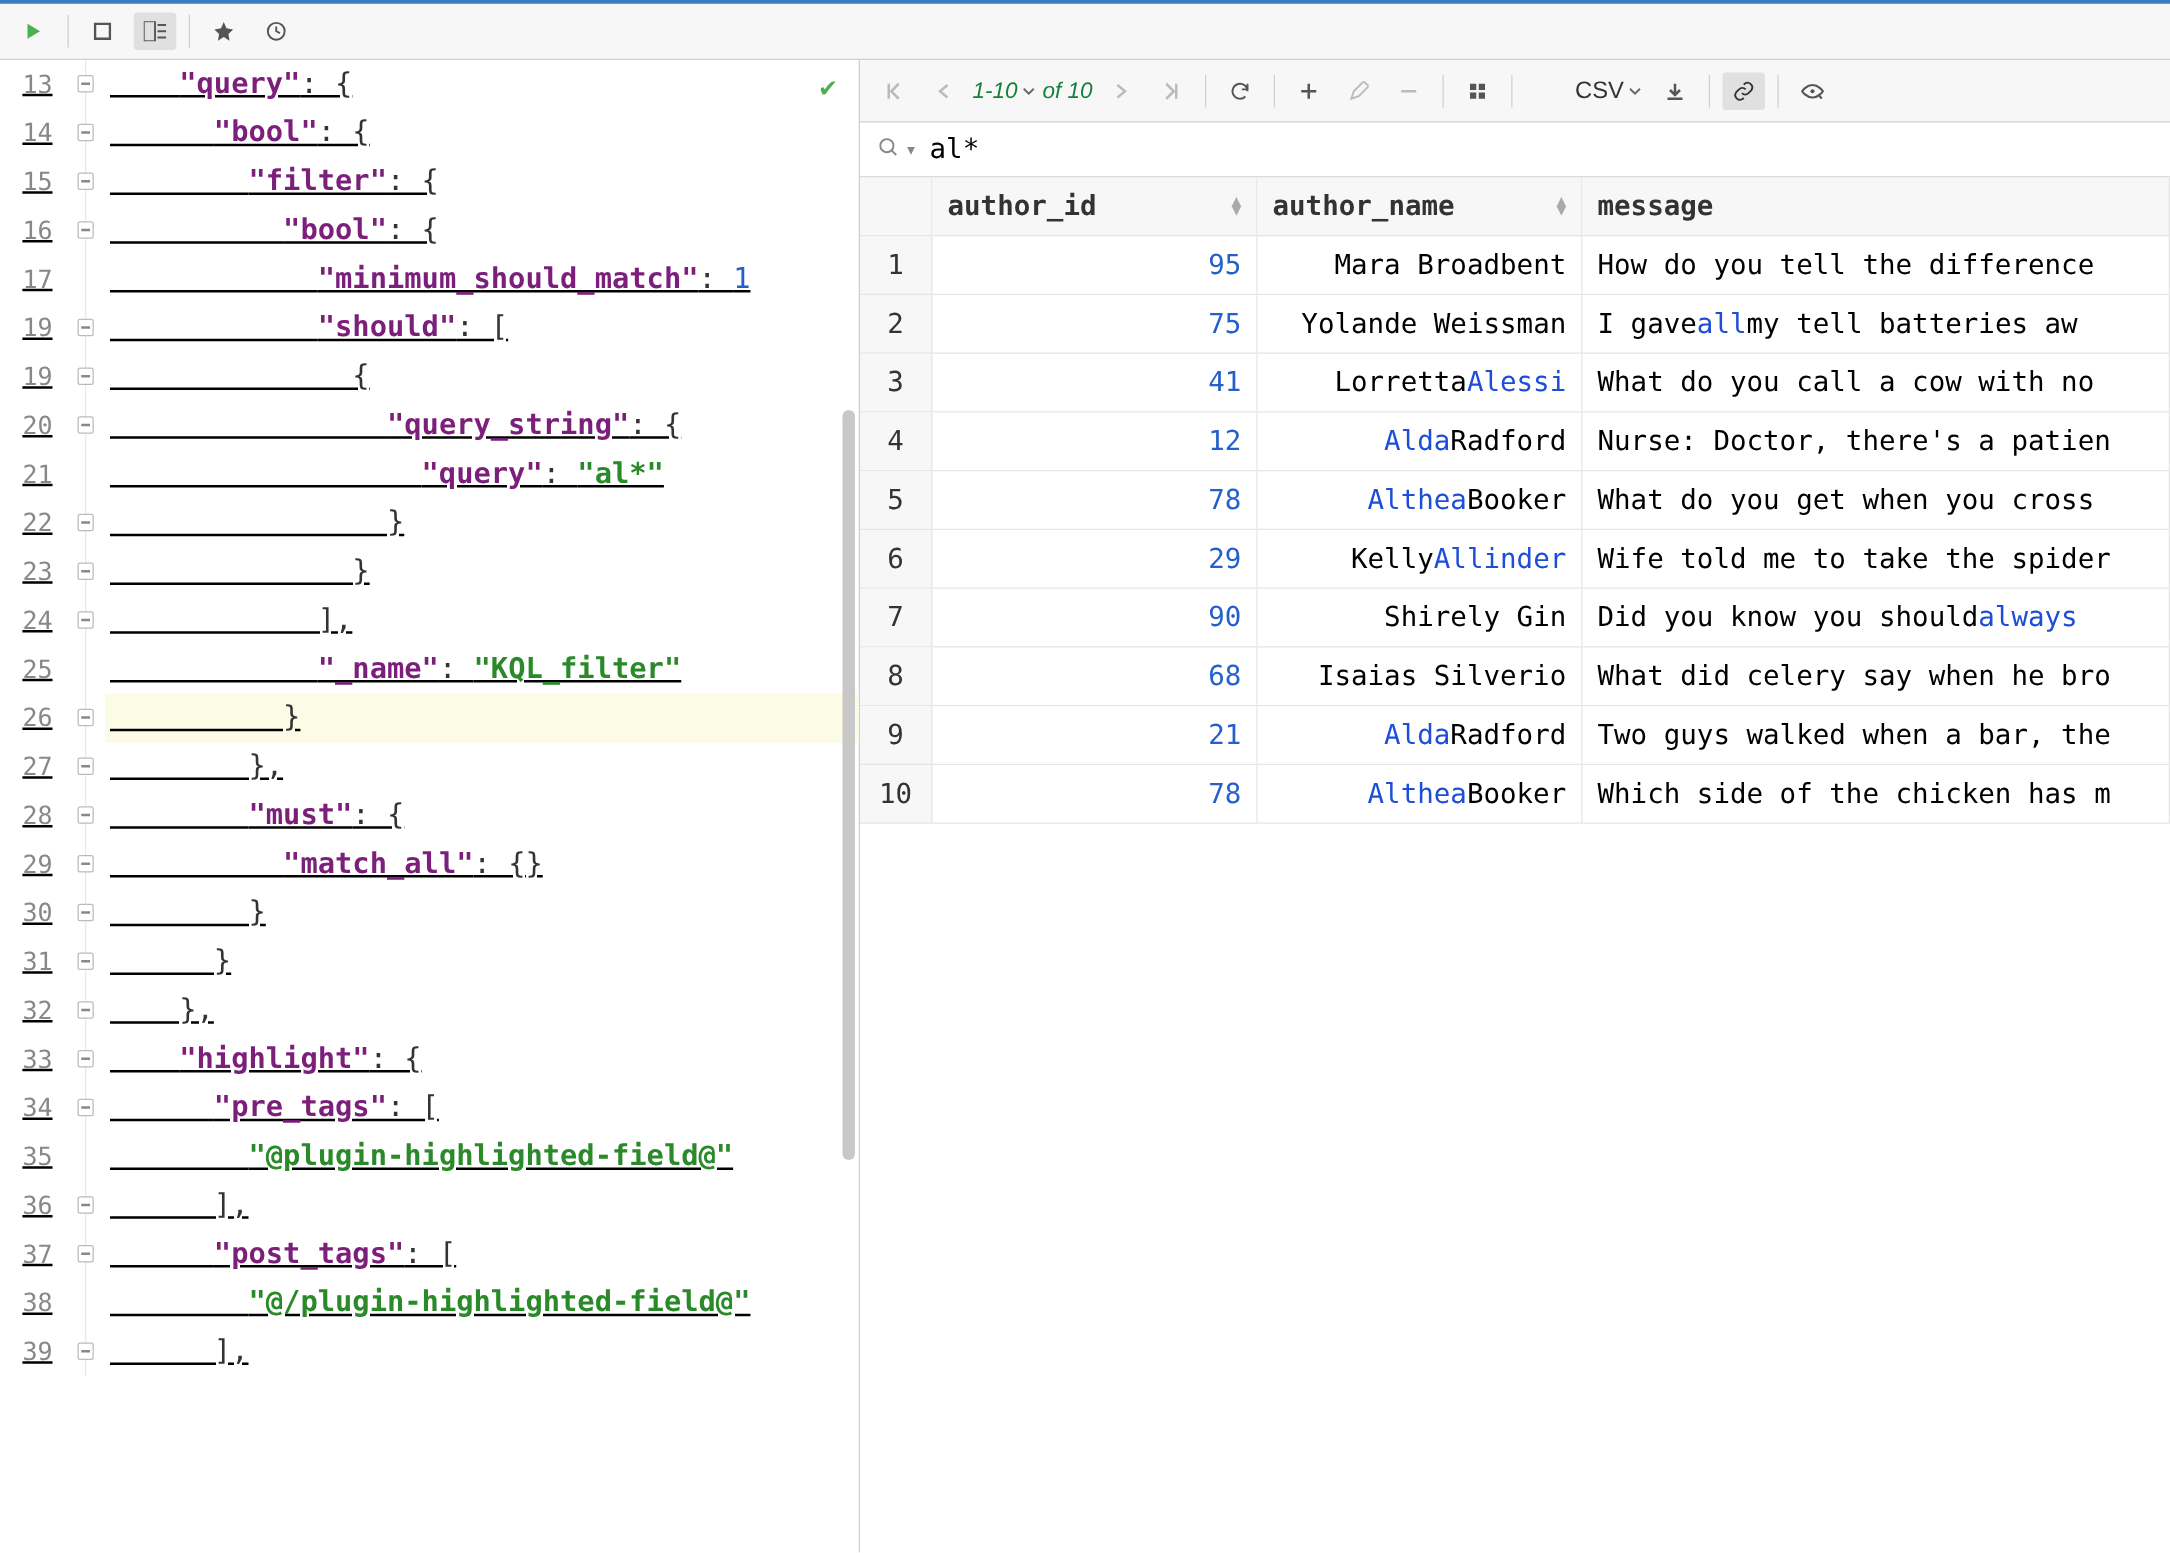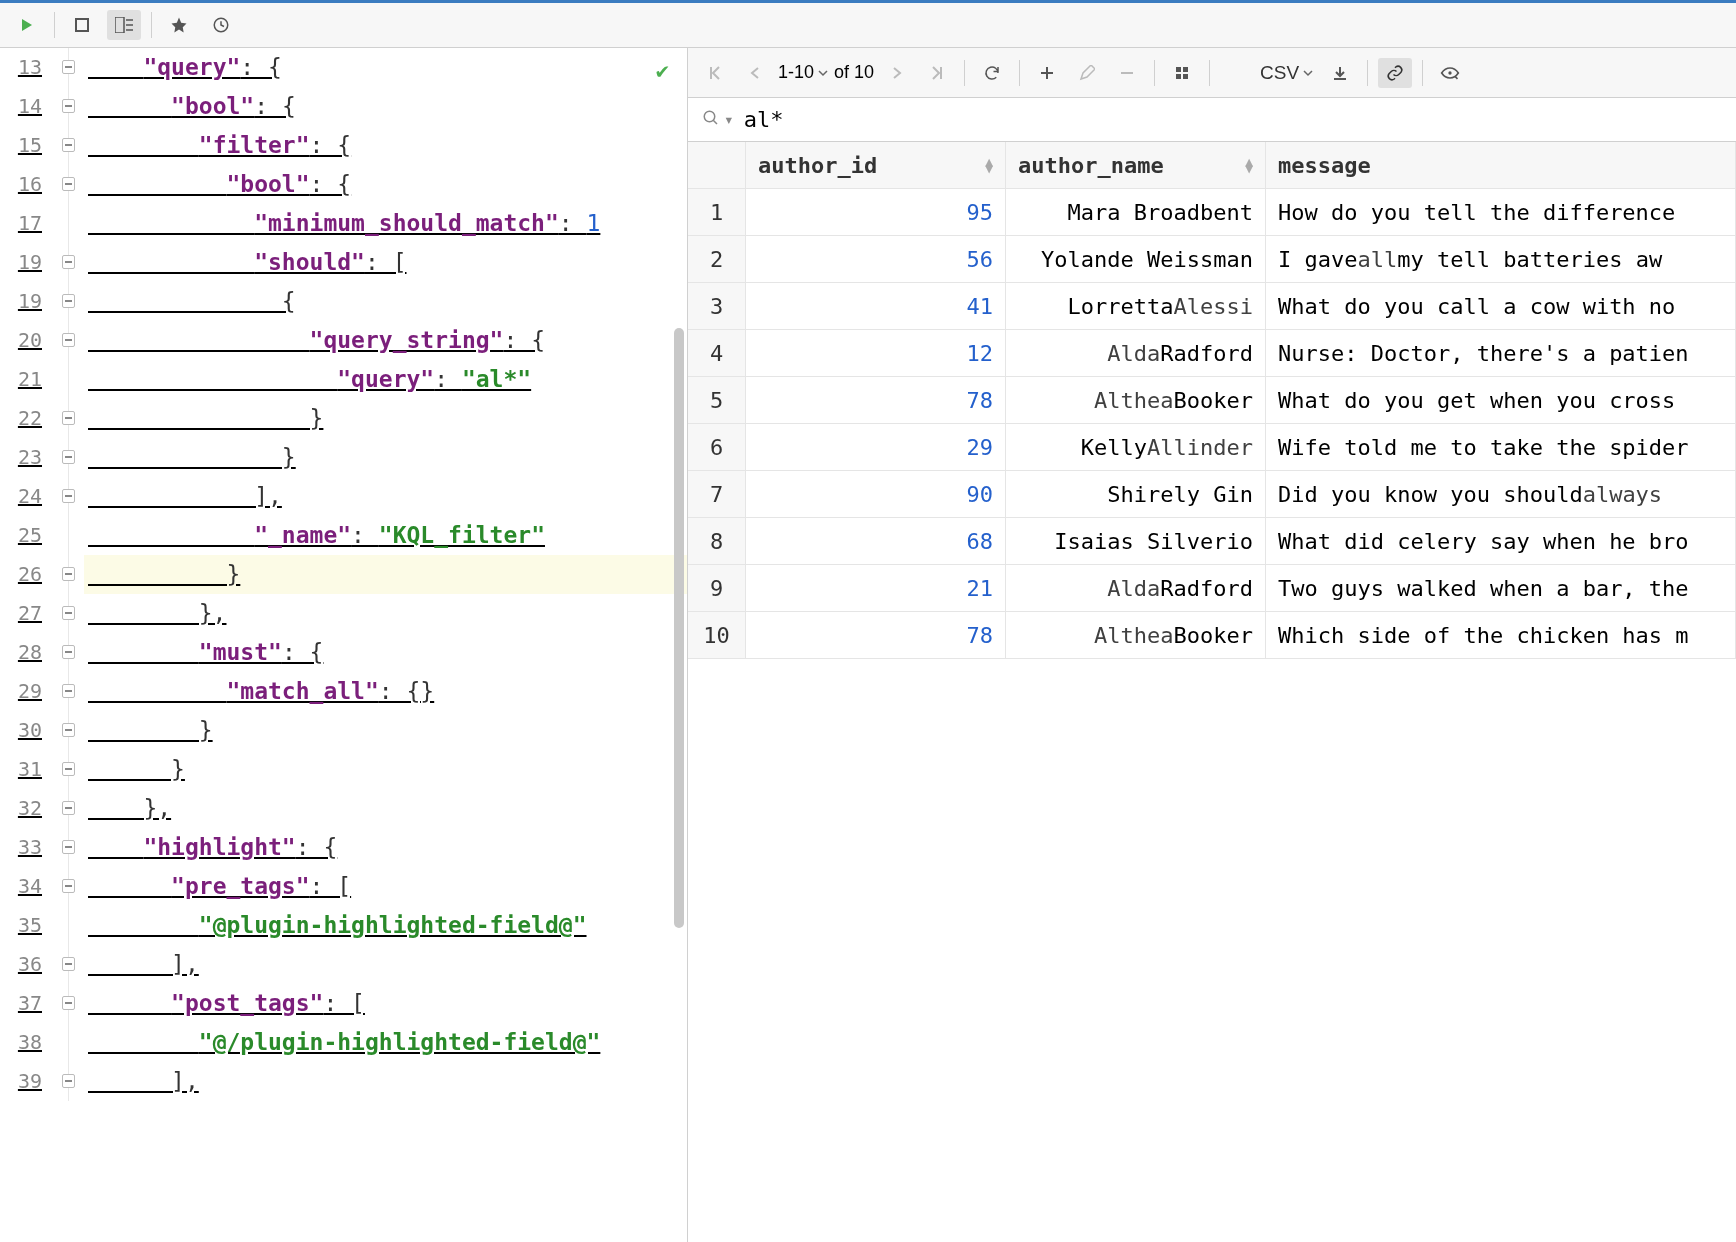--- a/index.html
+++ b/index.html
@@ -34,38 +34,38 @@
   .tok-str { color: #2a8a2a; font-weight: 600; }
   .editor-scroll { position: absolute; right: 3px; top: 280px; width: 10px; height: 600px; background: #c8c8c8; border-radius: 5px; }
   .check-ok { position: absolute; right: 18px; top: 10px; color: #4caf50; font-size: 22px; }
 
   
   .result-toolbar { height: 50px; border-bottom: 1px solid #d0d0d0; background: #f7f7f7; display: flex; align-items: center; padding: 0 10px; gap: 6px; }
   .rt-btn { width: 34px; height: 30px; display: flex; align-items: center; justify-content: center; color: #666; border-radius: 3px; }
   .rt-btn.disabled { color: #bbb; }
   .rt-btn.active { background: #e0e0e0; color: #333; }
   .rt-sep { width: 1px; height: 26px; background: #d0d0d0; margin: 0 4px; }
-  .page-range { display: flex; align-items: flex-start; gap: 6px; font-size: 18px; color: #000000; }
+  .page-range { display: flex; align-items: flex-start; gap: 6px; font-size: 18px; color: #15803d; font-style: italic; }
   .page-range .dd { display: inline-flex; align-items: center; gap: 4px; }
   .csv-btn { display: flex; align-items: center; gap: 4px; font-size: 19px; color: #333; padding: 0 4px; margin-left: 36px; }
 
   
   .search-row { height: 44px; border-bottom: 1px solid #d0d0d0; display: flex; align-items: center; padding: 0 14px; gap: 10px; }
   .search-row .icon { color: #888; }
   .search-row .val { font-size: 22px; }
 
   
   .tbl { display: grid; grid-template-columns: 58px 260px 260px minmax(0,1fr); font-size: 22px; }
   .th, .td { border-right: 1px solid #e5e5e5; border-bottom: 1px solid #e5e5e5; height: 47px; display: flex; align-items: center; padding: 0 12px; white-space: nowrap; overflow: hidden; }
   .th { background: #f7f7f7; font-weight: 700; color: #333; position: relative; }
   .th .sort { margin-left: auto; color: #aaa; font-size: 13px; line-height: 7px; display: flex; flex-direction: column; }
   .td.rownum { background: #f7f7f7; justify-content: center; color: #333; }
   .td.idcell { justify-content: flex-end; color: #2460cc; }
   .td.namecell { justify-content: flex-end; }
-  .hl2 { color: #404040; }
+  .hl2 { color: #1d4ed8; }
   .svg { display: block; }
 </style>
 </head>
 <body>
 
 <div class="top-toolbar">
   <div class="tb-btn">
     <svg class="svg" width="16" height="16" viewBox="0 0 16 16">
         <path d="M3 2 L13 8 L3 14 Z" fill="#4caf50"></path>
       </svg>
@@ -353,21 +353,21 @@
         </div>
         <div class="td rownum">1</div>
         <div class="td idcell">95</div>
         <div class="td namecell">
           <span>Mara Broadbent</span>
         </div>
         <div class="td">
           <span>How do you tell the difference</span>
         </div>
         <div class="td rownum">2</div>
-        <div class="td idcell">56</div>
+        <div class="td idcell">75</div>
         <div class="td namecell">
           <span>Yolande Weissman</span>
         </div>
         <div class="td">
           <span>I gave </span>
           <span class="hl2">all</span>
           <span> my tell batteries aw</span>
         </div>
         <div class="td rownum">3</div>
         <div class="td idcell">41</div>

